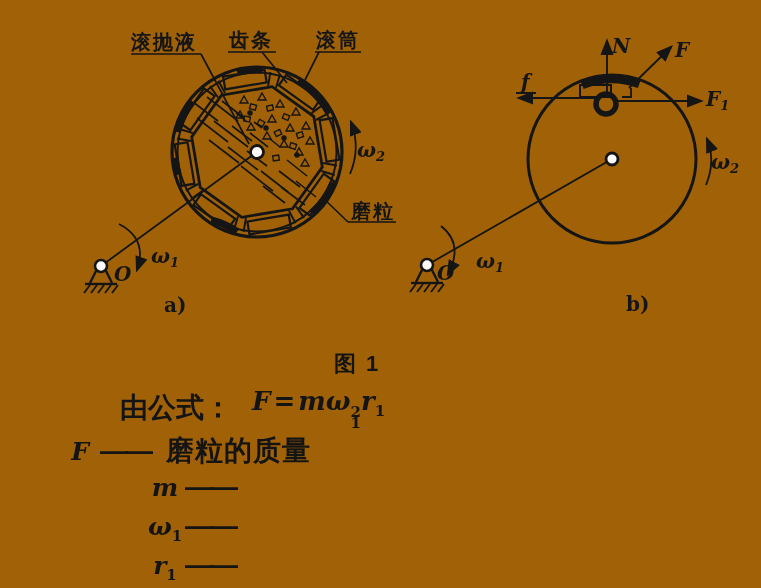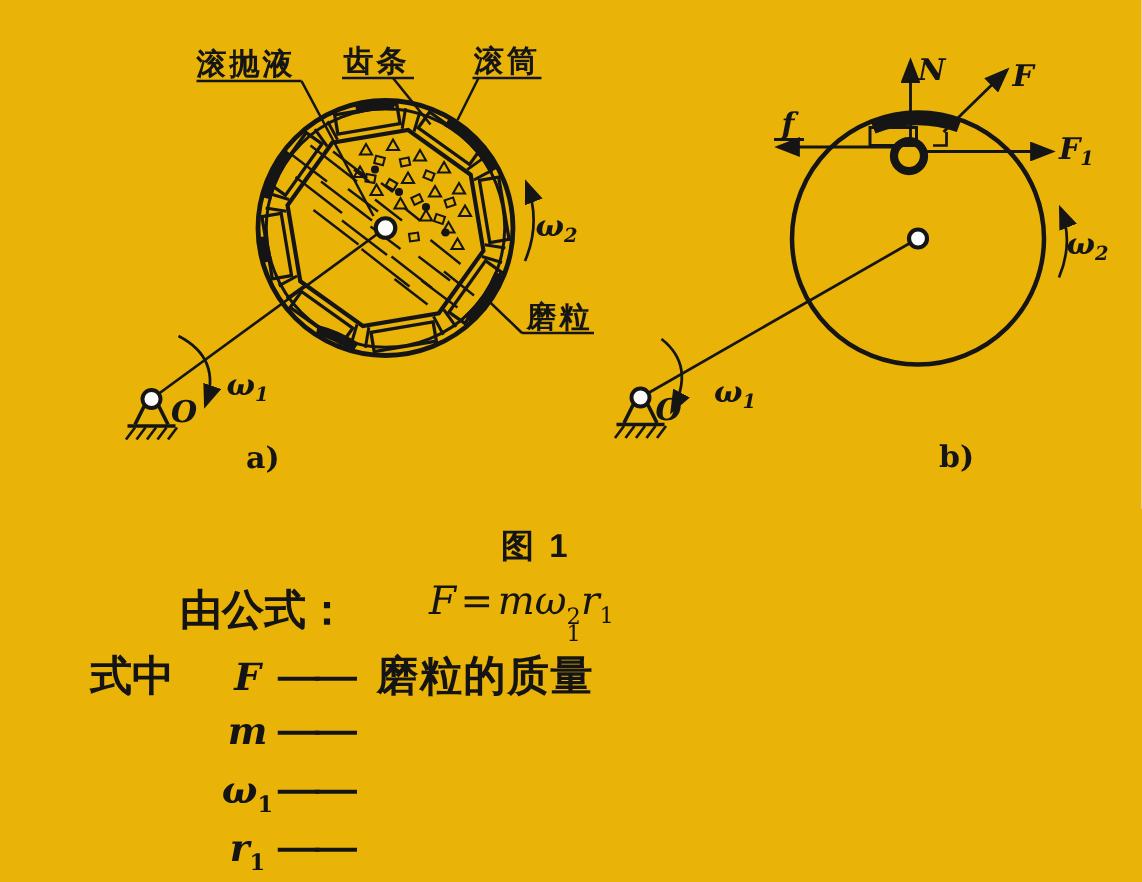--- a/index.html
+++ b/index.html
@@ -1,29 +1,29 @@
 <!DOCTYPE html>
 <html><head>
 <meta charset="utf-8">
 <style>
   html,body{margin:0;padding:0;background:#e8e8e8;}
-  #page{position:relative;width:761px;height:588px;background:#eab308;overflow:hidden;
+  #page{position:relative;width:761px;height:588px;background:#a16207;overflow:hidden;
         font-family:"Liberation Sans",sans-serif;color:#141414;}
   svg{position:absolute;left:0;top:0;}
   svg .ink{stroke:#151515;fill:none;}
   svg text{fill:#151515;}
   .cjk{font-family:"Liberation Sans",sans-serif;font-weight:700;font-size:20px;letter-spacing:2px;}
   .math{font-family:"DejaVu Serif",serif;font-style:italic;font-weight:700;font-size:20px;}
   .mathsub{font-size:13px;}
   .cap{font-family:"DejaVu Serif",serif;font-weight:700;font-size:20px;}
   
   .fig-caption{position:absolute;left:334px;top:349px;font-size:22px;font-weight:700;letter-spacing:2px;}
   .formula-line{position:absolute;left:120px;top:386px;display:flex;align-items:center;}
   .intro{font-size:28px;font-weight:700;}
-  .formula{margin-left:54px;font-family:"DejaVu Serif",serif;font-style:italic;font-weight:400;font-size:26px;white-space:nowrap;}
+  .formula{margin-left:20px;font-family:"DejaVu Serif",serif;font-style:italic;font-weight:700;font-size:26px;white-space:nowrap;}
   .formula .eq{font-style:normal;padding:0 3px;}
   .ss{display:inline-flex;flex-direction:column;align-items:flex-start;vertical-align:-7px;
       font-size:15px;line-height:11px;font-style:normal;font-family:"DejaVu Serif",serif;}
   .formula sub,.defsym sub{font-size:15px;font-style:normal;}
   .def-row{position:absolute;left:60px;display:flex;align-items:baseline;white-space:nowrap;}
   .where{display:inline-block;width:85px;font-size:28px;font-weight:700;}
   .defsym{display:inline-block;width:40px;text-align:center;font-family:"DejaVu Serif",serif;
           font-style:italic;font-weight:700;font-size:25px;}
   .dash{display:inline-block;width:60px;font-size:28px;font-weight:700;letter-spacing:-3px;overflow:hidden;}
   .desc{font-size:28px;font-weight:700;margin-left:6px;letter-spacing:1px;}
@@ -234,21 +234,20 @@
 
 <div class="formula-line">
   <span class="intro">由公式：</span>
   <span class="formula"><span>F</span><span class="eq">=</span><span>m</span><span>ω</span><span class="ss">
           <span>2</span>
           <span>1</span>
         </span><span>r</span><sub>1</sub></span>
 </div>
 
 <div class="def-row" style="top:432px">
-  <span class="where">式中</span>
   <span class="defsym"><span>F</span><sub></sub></span>
   <span class="dash">——</span>
   <span class="desc">磨粒的质量</span>
 </div>
 
 <div class="def-row" style="top:471px">
   <span class="where"></span>
   <span class="defsym"><span>m</span><sub></sub></span>
   <span class="dash">——</span>
 </div>

